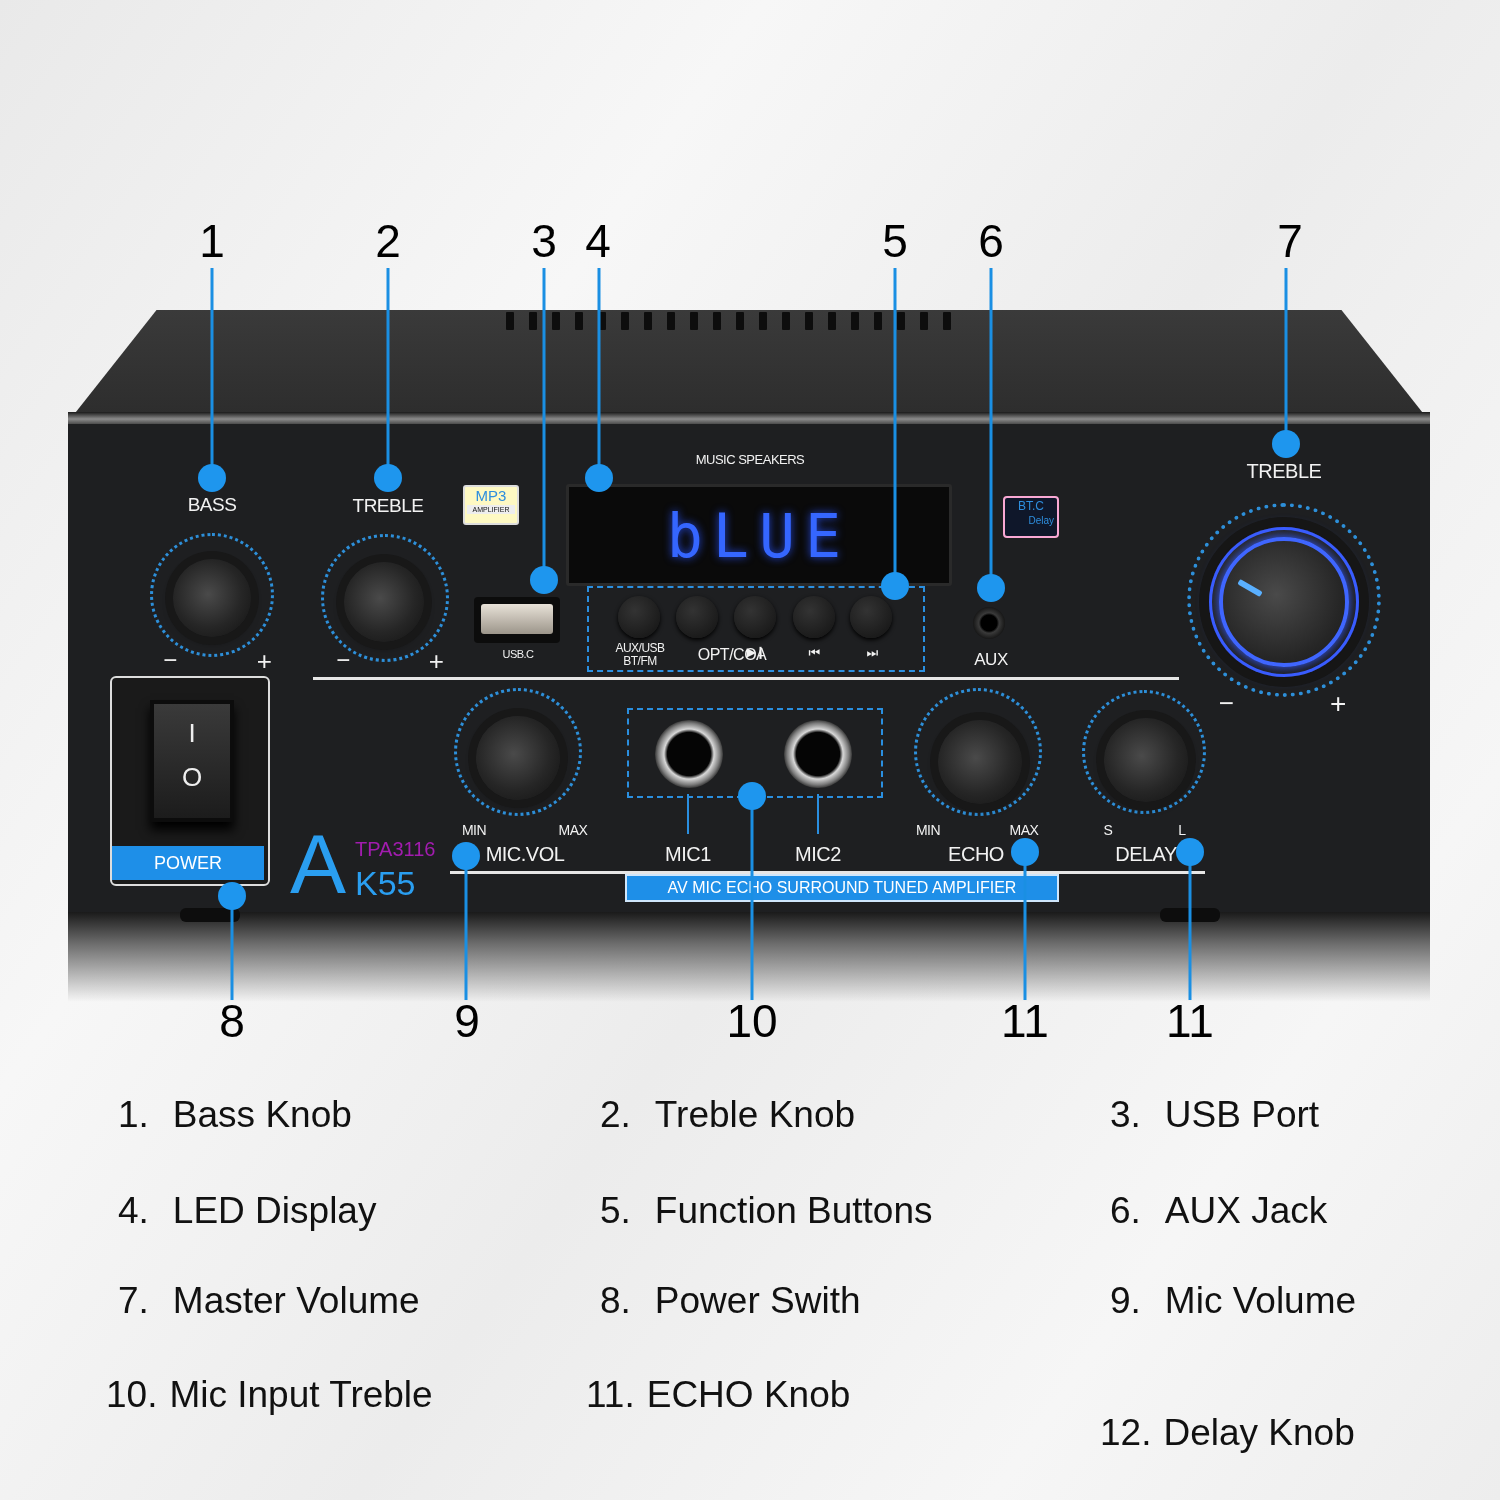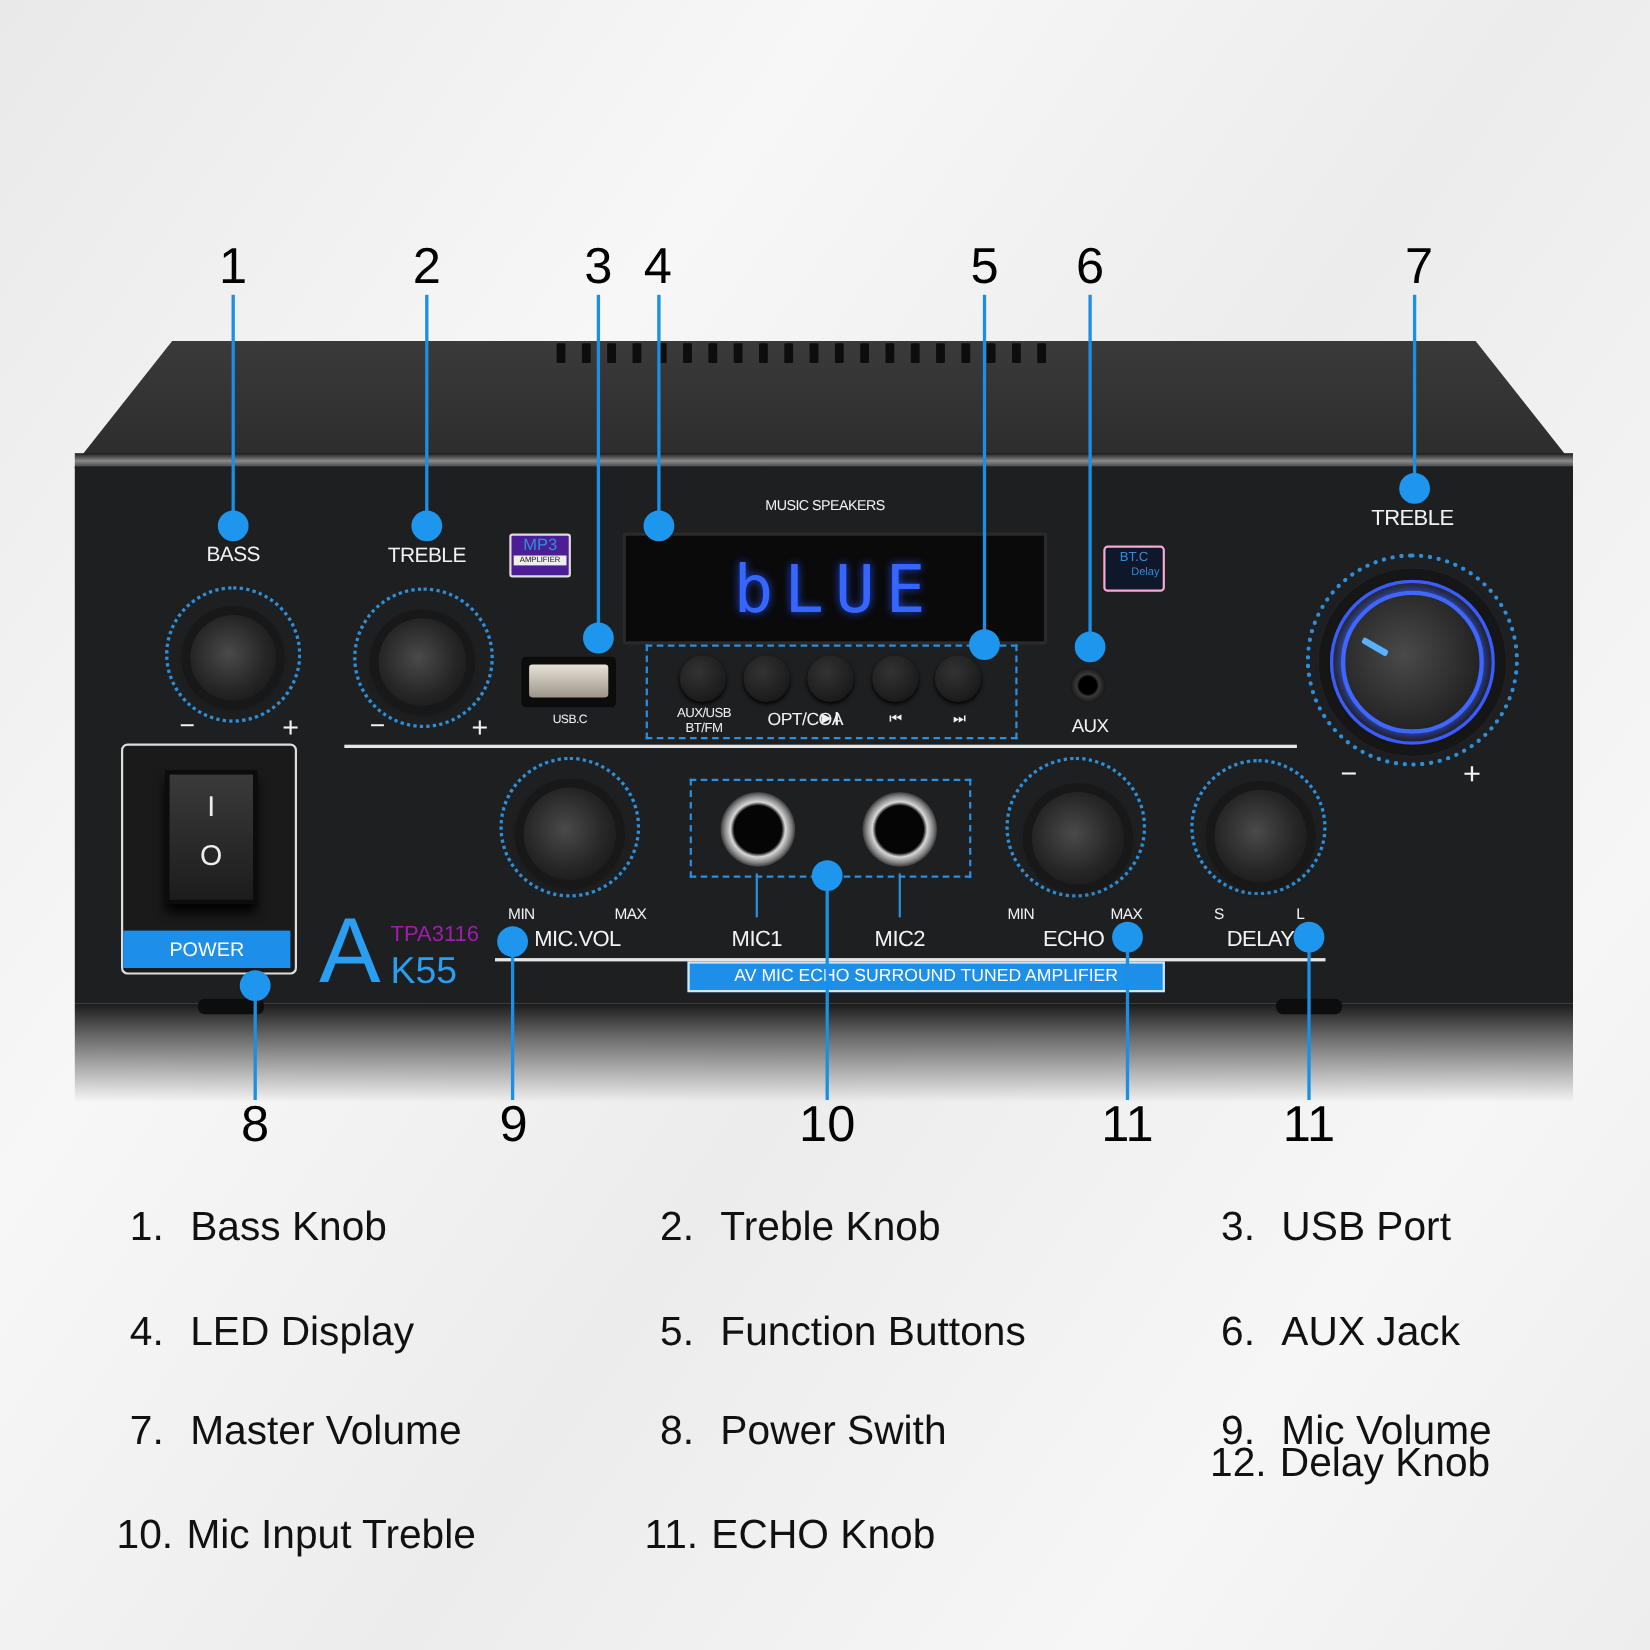--- a/index.html
+++ b/index.html
@@ -71,21 +71,21 @@
 <div class="knob" style="left:212px;top:598px;width:78px;height:78px"></div>
 <div class="lbl" style="left:170px;top:646px;font-size:24px">−</div>
 <div class="lbl" style="left:264px;top:646px;font-size:26px">+</div>
 
 <div class="lbl" style="left:388px;top:495px">TREBLE</div>
 <div class="ring" style="left:385px;top:598px;width:122px;height:122px"></div>
 <div class="knob" style="left:384px;top:602px;width:80px;height:80px"></div>
 <div class="lbl" style="left:343px;top:646px;font-size:24px">−</div>
 <div class="lbl" style="left:436px;top:646px;font-size:26px">+</div>
 
-<div class="abs" style="left:463px;top:485px;width:52px;height:36px;border:2px solid #ddd;border-radius:3px;text-align:center;background:#4c1d95">
+<div class="abs" style="left:463px;top:485px;width:52px;height:36px;border:2px solid #ddd;border-radius:3px;text-align:center;background:#fef9c3">
   <div style="color:#2e8ede;font-size:15px;line-height:17px">MP3</div>
   <div style="background:#eee;color:#111;font-size:7px;line-height:9px;margin:1px 2px">AMPLIFIER</div>
 </div>
 
 <div class="abs" style="left:474px;top:597px;width:86px;height:46px;background:#0c0c0c;border-radius:4px">
   <div style="position:absolute;left:7px;top:7px;width:72px;height:30px;background:linear-gradient(180deg,#e8e2d8,#9c958a);border-radius:3px"></div>
 </div>
 <div class="lbl sm" style="left:518px;top:648px;font-size:11px">USB.C</div>
 
 <div class="lbl" style="left:750px;top:452px;font-size:13px">MUSIC SPEAKERS</div>
@@ -208,14 +208,14 @@
   <div class="legend" style="left:600px;top:1094px"><span class="n">2.</span><span>Treble Knob</span></div>
   <div class="legend" style="left:1110px;top:1094px"><span class="n">3.</span><span>USB Port</span></div>
   <div class="legend" style="left:118px;top:1190px"><span class="n">4.</span><span>LED Display</span></div>
   <div class="legend" style="left:600px;top:1190px"><span class="n">5.</span><span>Function Buttons</span></div>
   <div class="legend" style="left:1110px;top:1190px"><span class="n">6.</span><span>AUX Jack</span></div>
   <div class="legend" style="left:118px;top:1280px"><span class="n">7.</span><span>Master Volume</span></div>
   <div class="legend" style="left:600px;top:1280px"><span class="n">8.</span><span>Power Swith</span></div>
   <div class="legend" style="left:1110px;top:1280px"><span class="n">9.</span><span>Mic Volume</span></div>
   <div class="legend" style="left:106px;top:1374px"><span class="n" style="margin-right:12px">10.</span><span>Mic Input Treble</span></div>
   <div class="legend" style="left:586px;top:1374px"><span class="n" style="margin-right:12px">11.</span><span>ECHO Knob</span></div>
-  <div class="legend" style="left:1100px;top:1309px"><span class="n" style="margin-right:12px">12.</span><span>Delay Knob</span></div>
+  <div class="legend" style="left:1100px;top:1412px"><span class="n" style="margin-right:12px">12.</span><span>Delay Knob</span></div>
 </div>
 
 </body></html>

